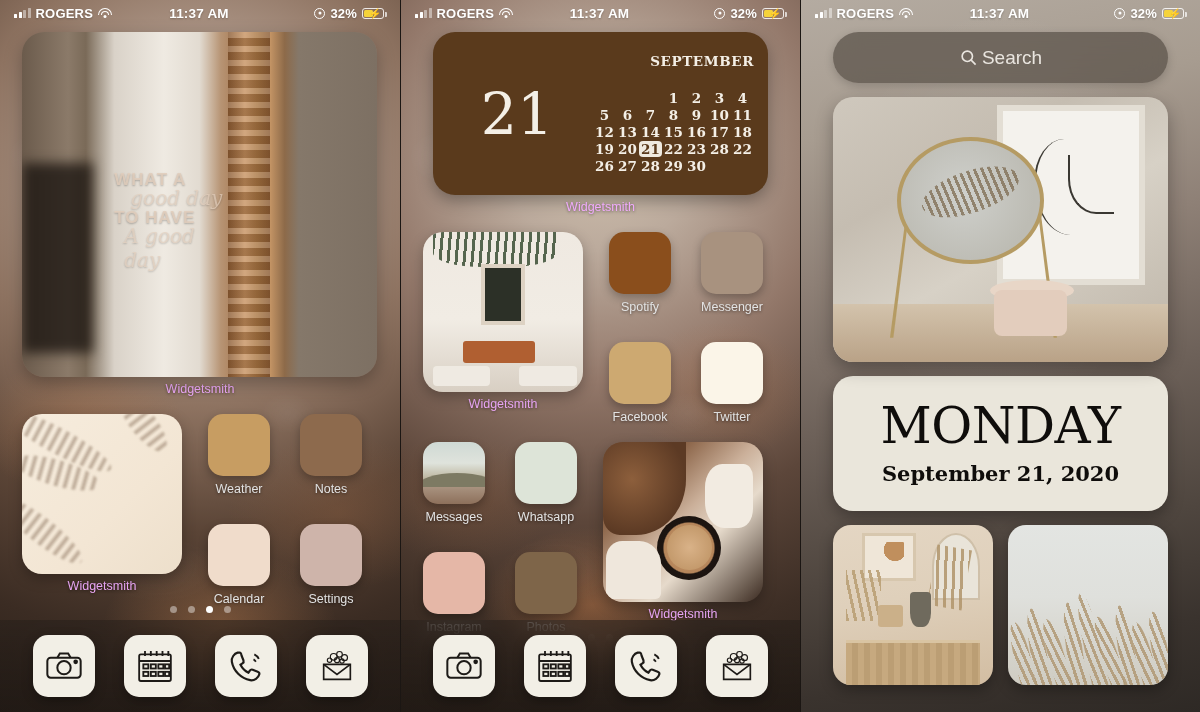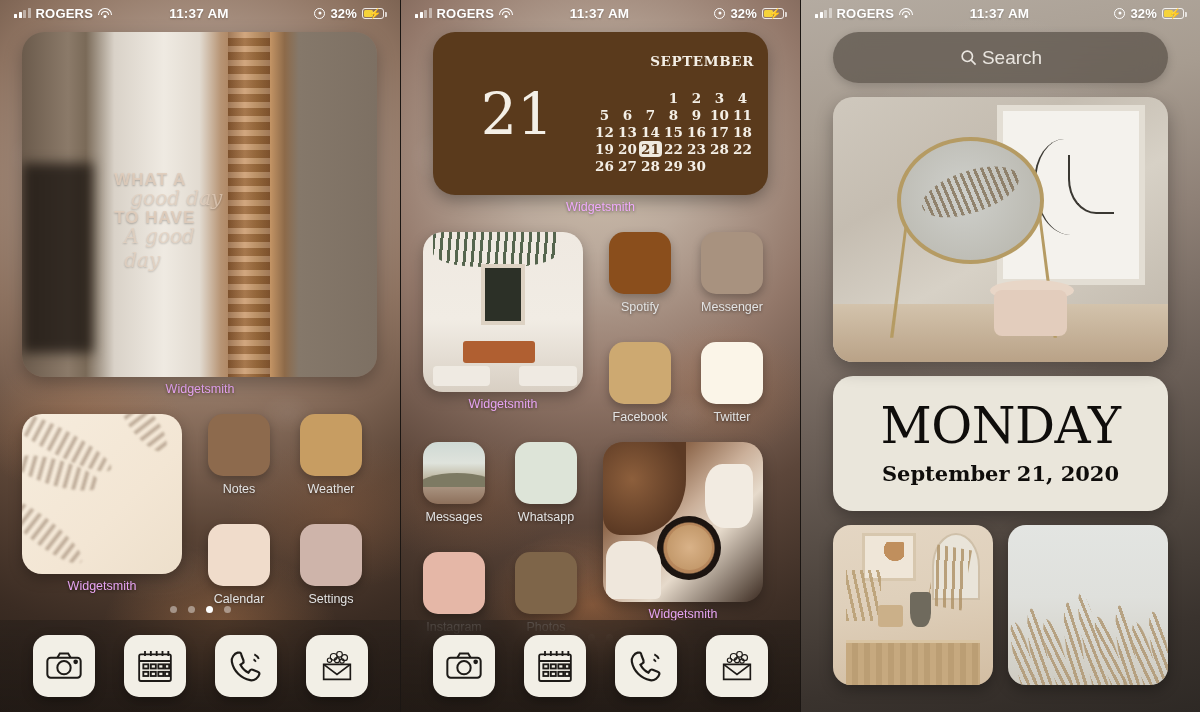--- a/index.html
+++ b/index.html
@@ -315,26 +315,26 @@
             <div class="palm" style="left:-24px; top:14px; transform:rotate(28deg);"></div>
             <div class="palm" style="left:-10px; top:46px; transform:rotate(16deg); width:90px;"></div>
             <div class="palm" style="left:-30px; top:104px; transform:rotate(38deg); width:100px;"></div>
             <div class="palm" style="left:86px; top:-4px; transform:rotate(52deg); width:70px;"></div>
           </div>
           <div class="widget-label">Widgetsmith</div>
         </div>
 
         <div class="icon-grid2">
           <div class="app">
+            <div class="tile" style="background:#c79d62"></div>
+            <div class="app-label">Weather</div>
+          </div>
+          <div class="app">
             <div class="tile" style="background:#8d6a4d"></div>
             <div class="app-label">Notes</div>
-          </div>
-          <div class="app">
-            <div class="tile" style="background:#c79d62"></div>
-            <div class="app-label">Weather</div>
           </div>
           <div class="app">
             <div class="tile" style="background:#f0dccb"></div>
             <div class="app-label">Calendar</div>
           </div>
           <div class="app">
             <div class="tile" style="background:#ceb4aa"></div>
             <div class="app-label">Settings</div>
           </div>
         </div>

